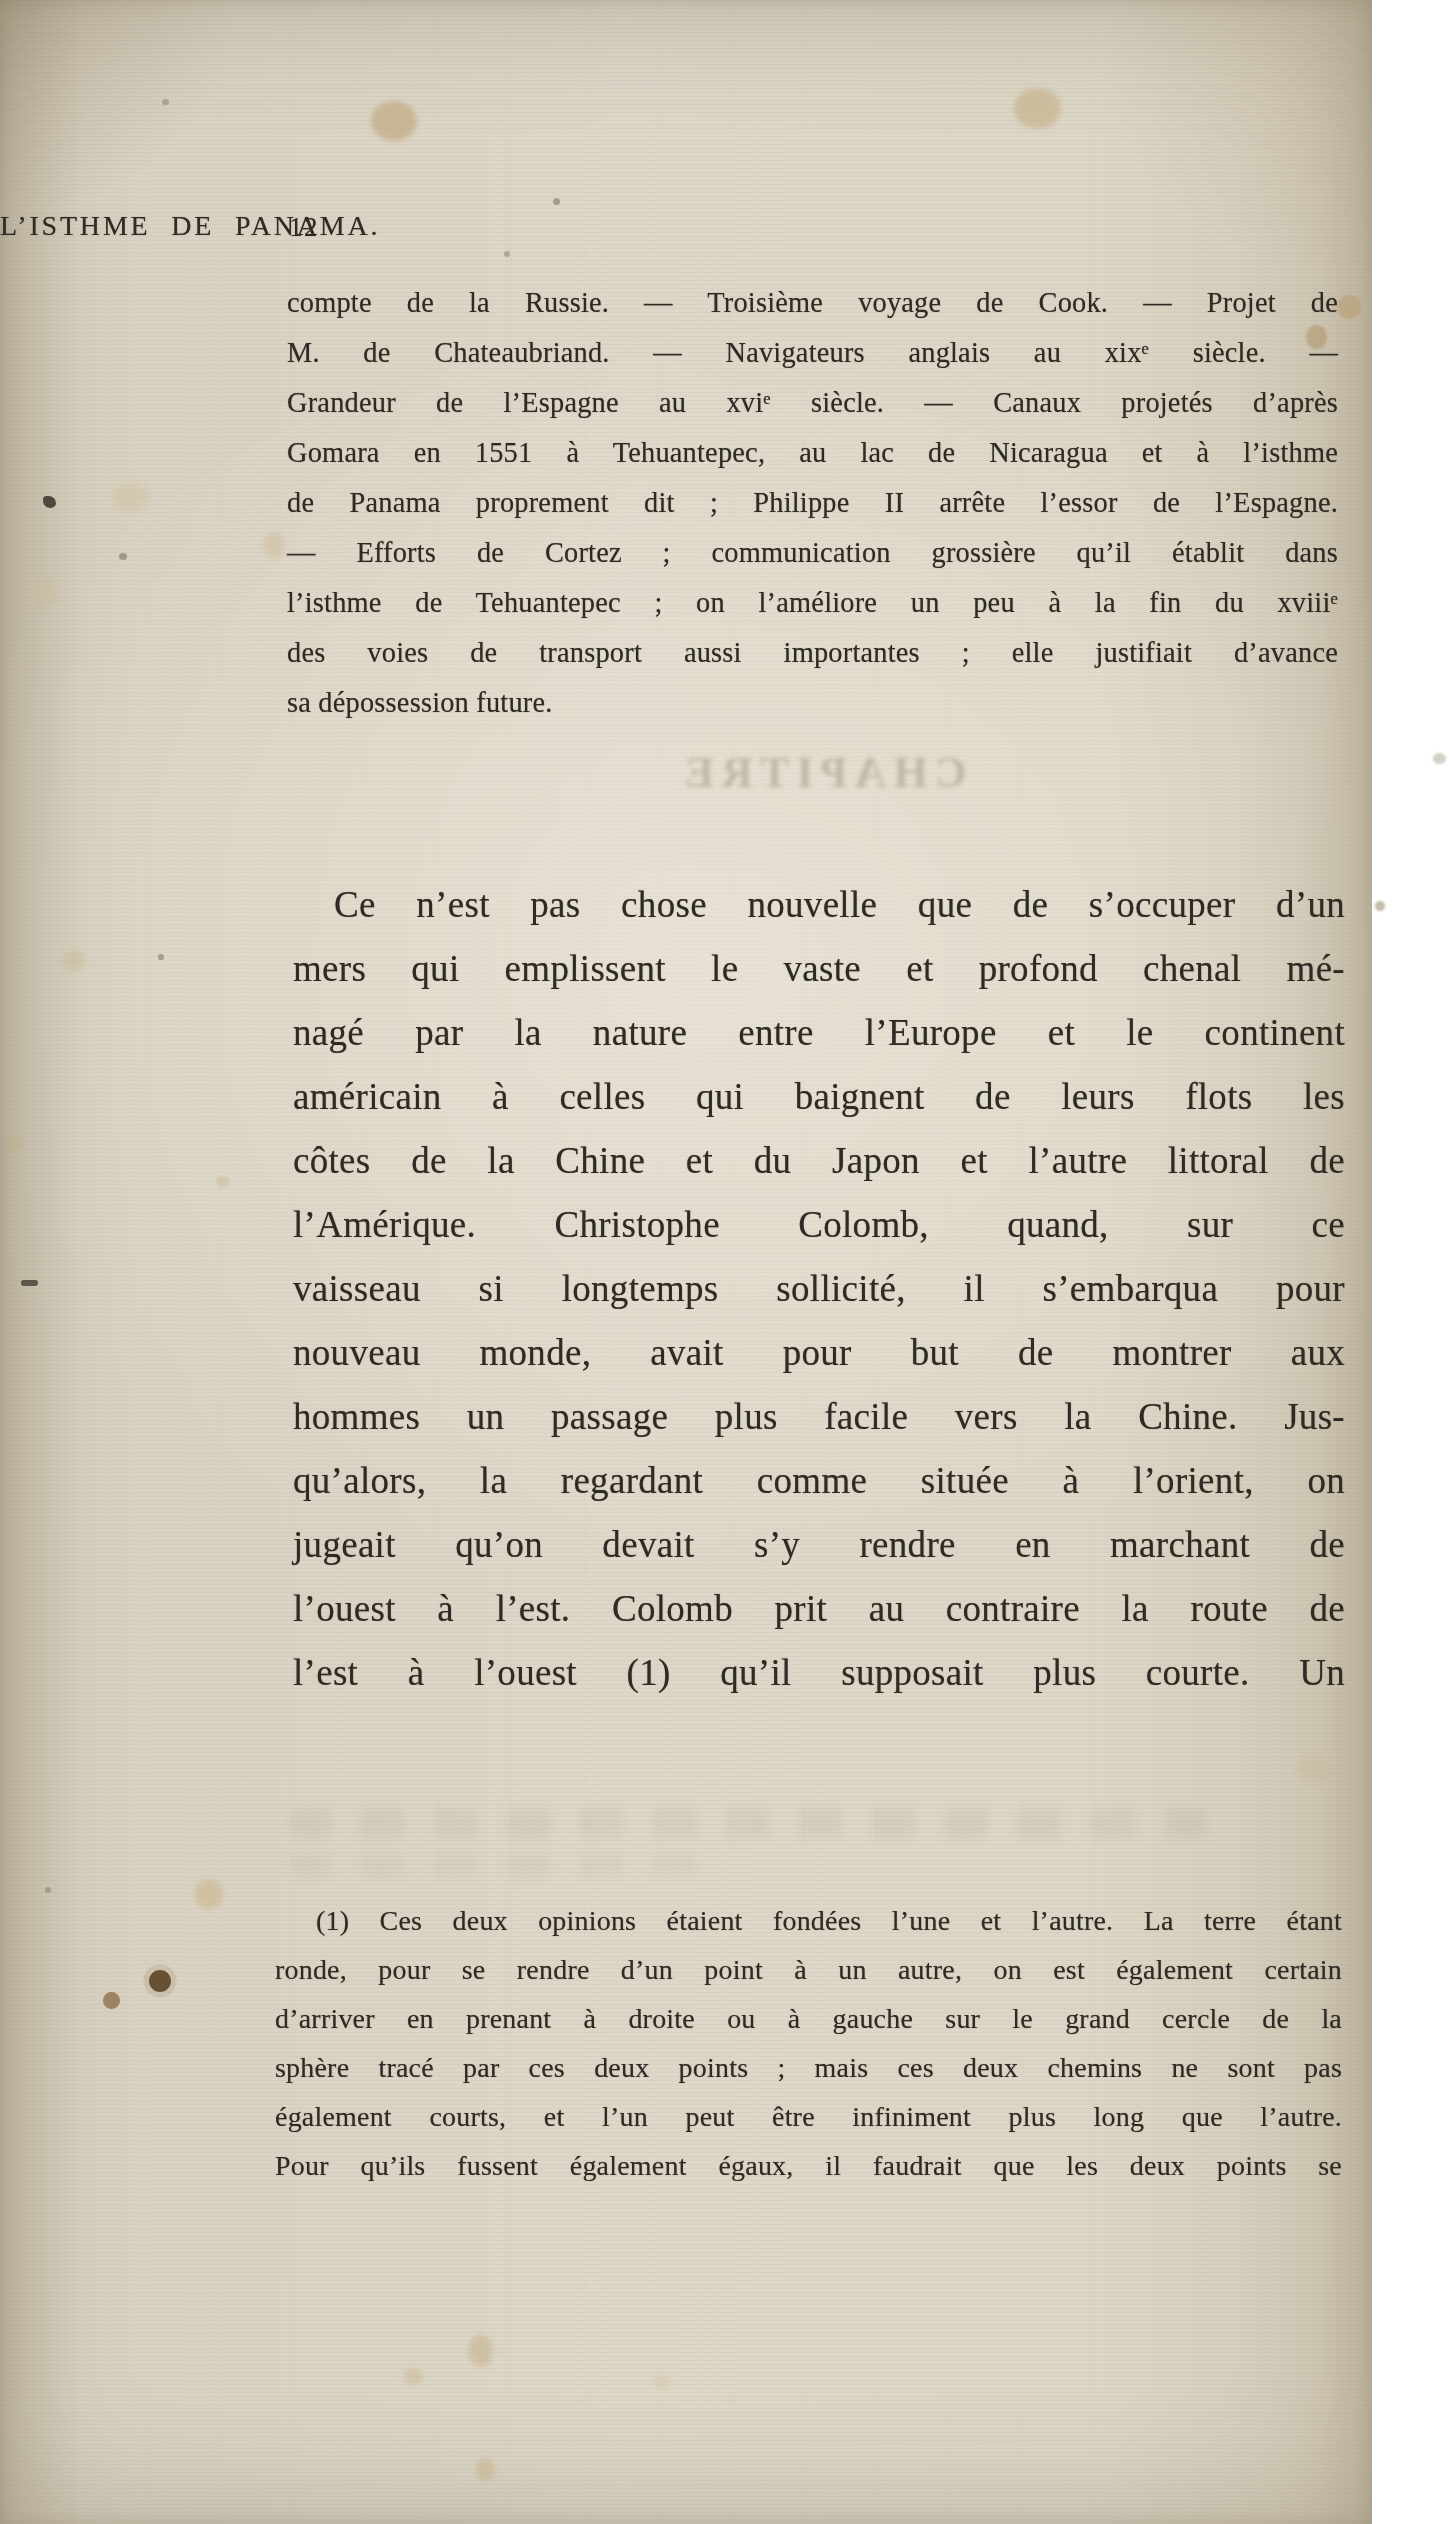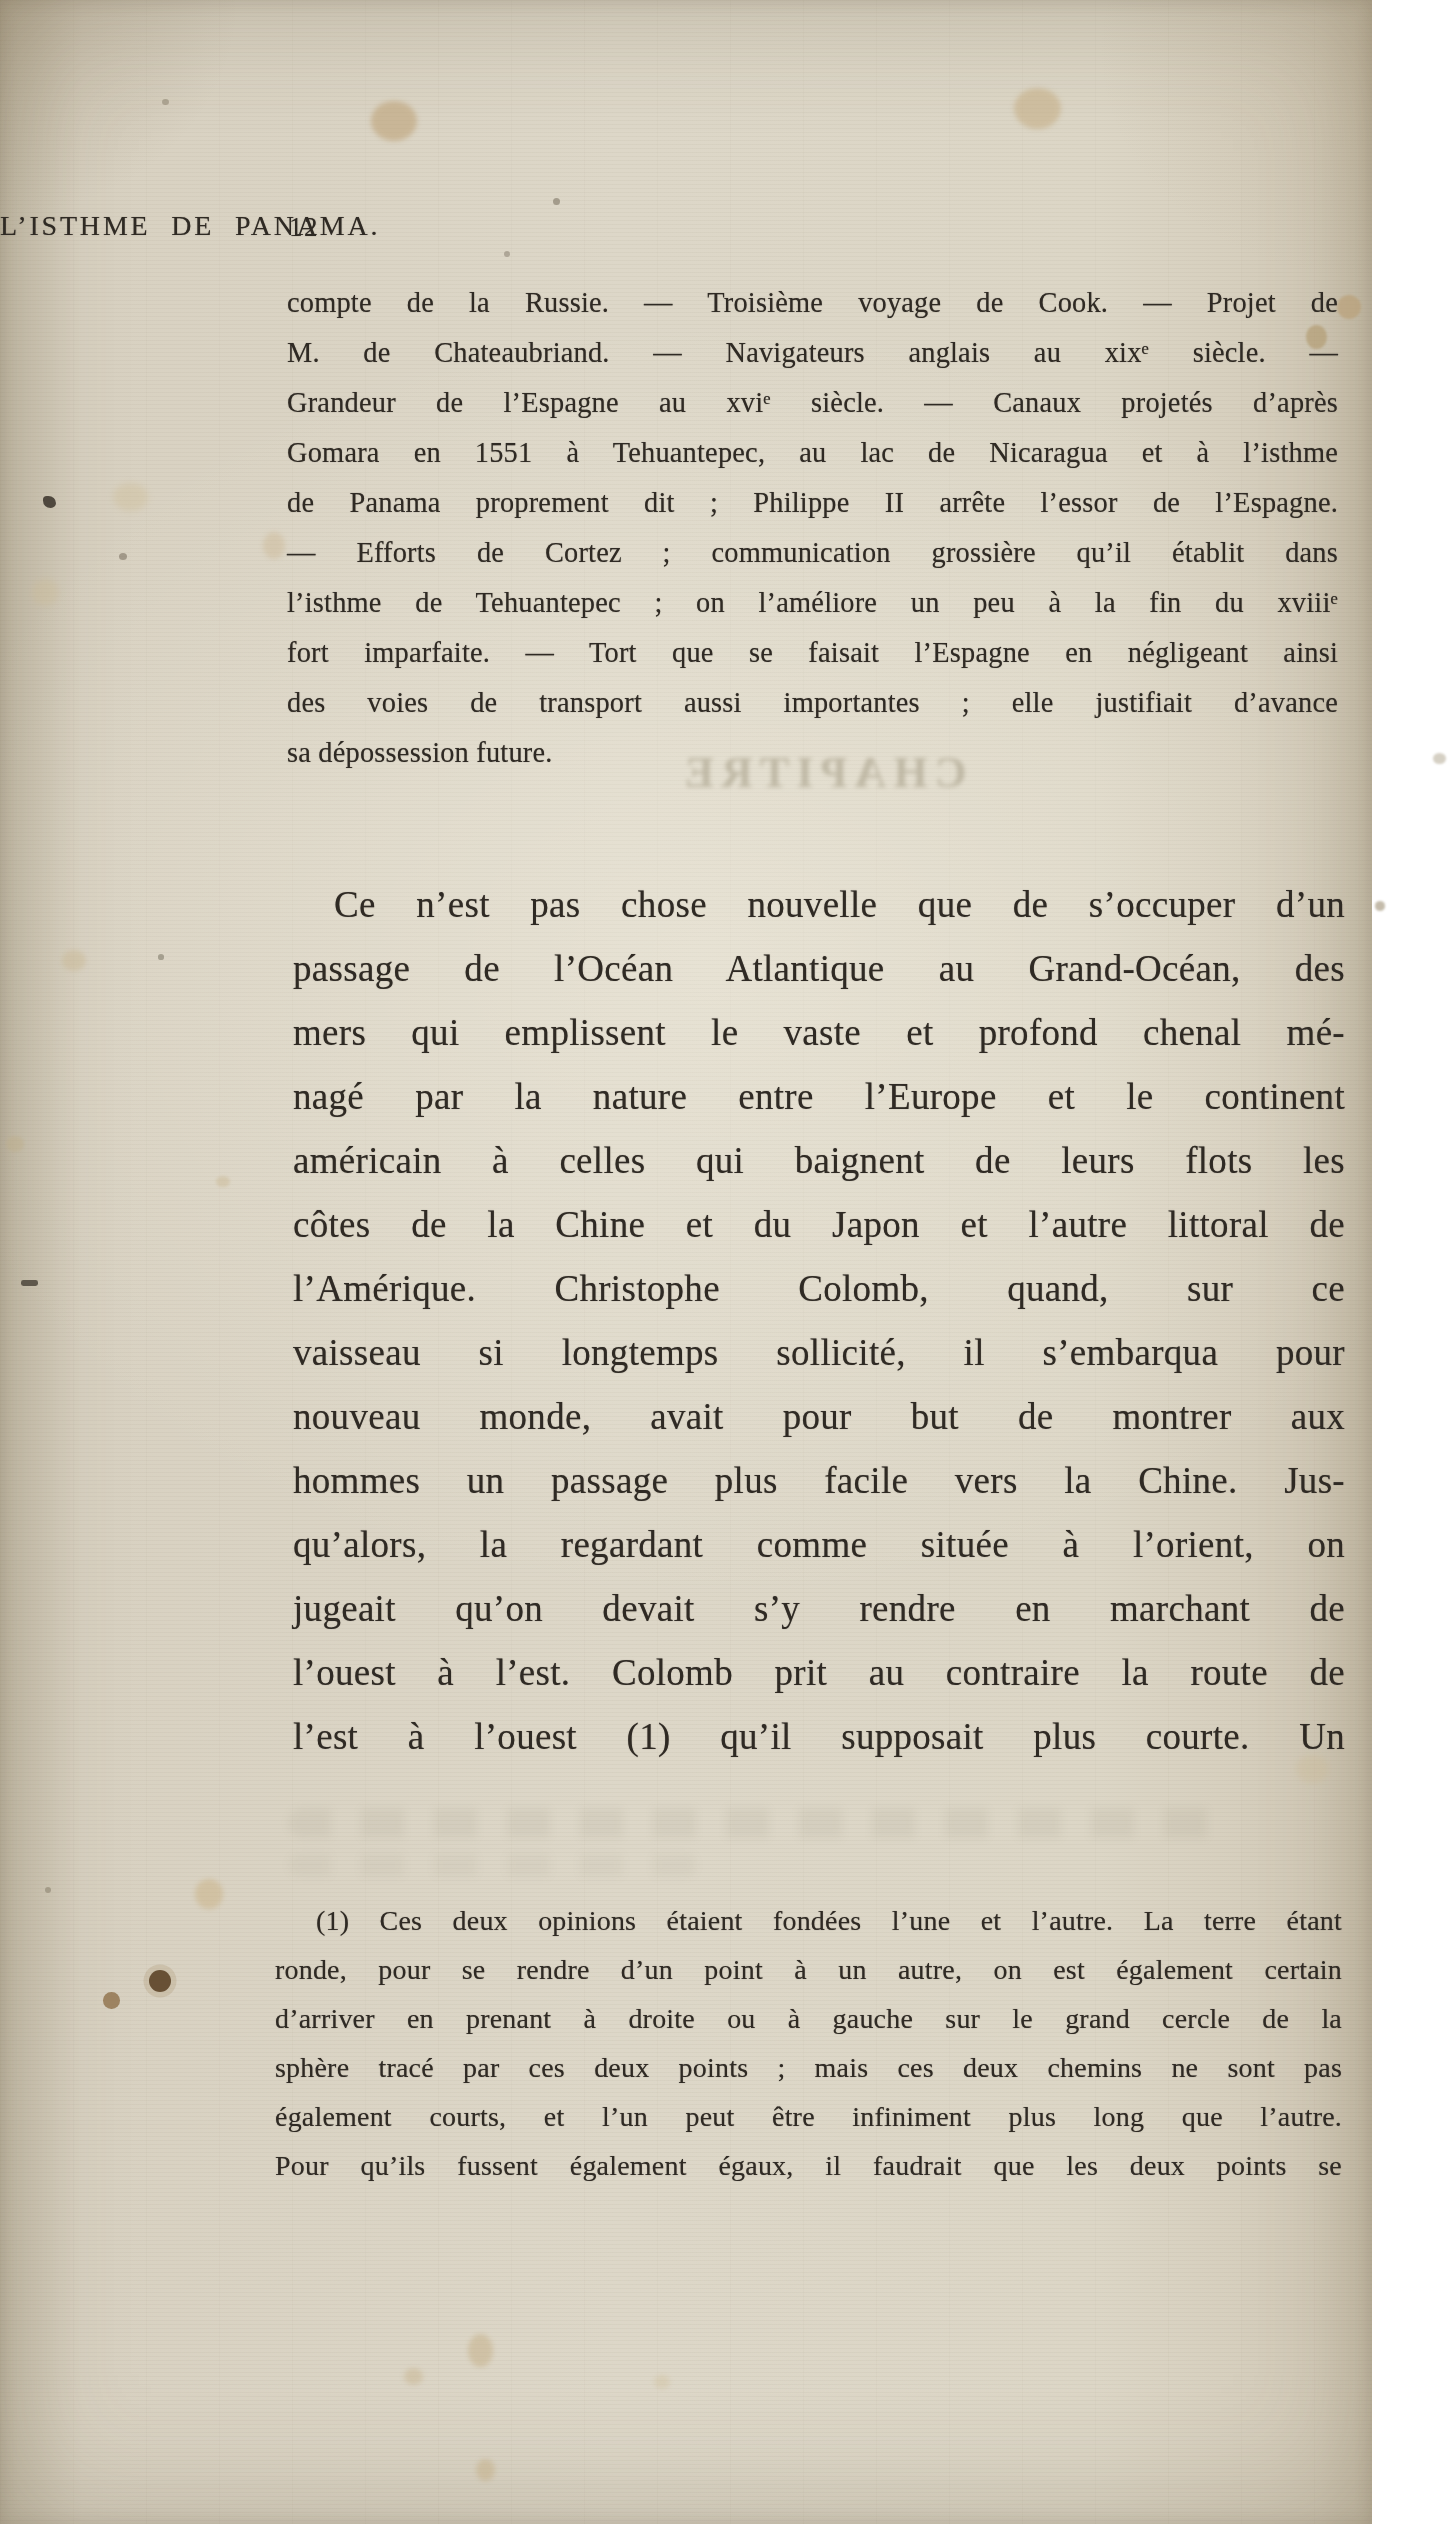--- a/index.html
+++ b/index.html
@@ -101,28 +101,26 @@
   <div class="running-title ink">L’ISTHME DE PANAMA.</div>
 
   <div class="textblock summary ink">
       <div class="tline">compte de la Russie. — Troisième voyage de Cook. — Projet de</div>
       <div class="tline">M. de Chateaubriand. — Navigateurs anglais au xixᵉ siècle. —</div>
       <div class="tline">Grandeur de l’Espagne au xviᵉ siècle. — Canaux projetés d’après</div>
       <div class="tline">Gomara en 1551 à Tehuantepec, au lac de Nicaragua et à l’isthme</div>
       <div class="tline">de Panama proprement dit ; Philippe II arrête l’essor de l’Espagne.</div>
       <div class="tline">— Efforts de Cortez ; communication grossière qu’il établit dans</div>
       <div class="tline">l’isthme de Tehuantepec ; on l’améliore un peu à la fin du xviiiᵉ</div>
-      <div class="tline">fort imparfaite. — Tort que se faisait l’Espagne en négligeant ainsi</div>
       <div class="tline">des voies de transport aussi importantes ; elle justifiait d’avance</div>
       <div class="tline short">sa dépossession future.</div>
     </div>
 
   <div class="textblock bodytext ink">
       <div class="tline indent">Ce n’est pas chose nouvelle que de s’occuper d’un</div>
-      <div class="tline">passage de l’Océan Atlantique au Grand-Océan, des</div>
       <div class="tline">mers qui emplissent le vaste et profond chenal mé-</div>
       <div class="tline">nagé par la nature entre l’Europe et le continent</div>
       <div class="tline">américain à celles qui baignent de leurs flots les</div>
       <div class="tline">côtes de la Chine et du Japon et l’autre littoral de</div>
       <div class="tline">l’Amérique. Christophe Colomb, quand, sur ce</div>
       <div class="tline">vaisseau si longtemps sollicité, il s’embarqua pour</div>
       <div class="tline">nouveau monde, avait pour but de montrer aux</div>
       <div class="tline">hommes un passage plus facile vers la Chine. Jus-</div>
       <div class="tline">qu’alors, la regardant comme située à l’orient, on</div>
       <div class="tline">jugeait qu’on devait s’y rendre en marchant de</div>

